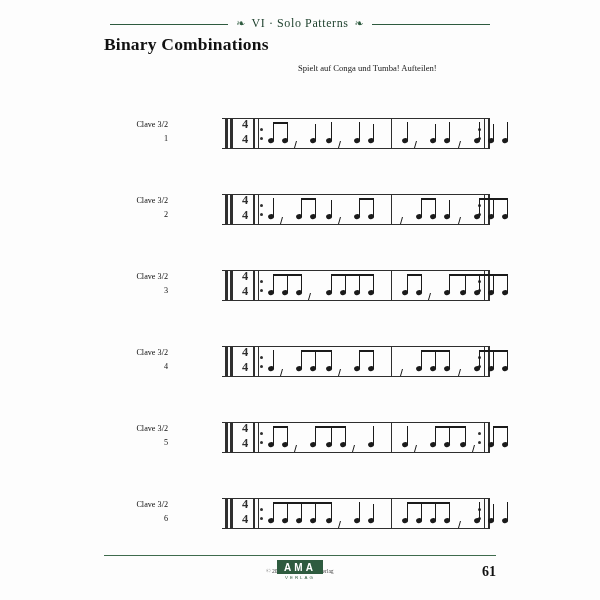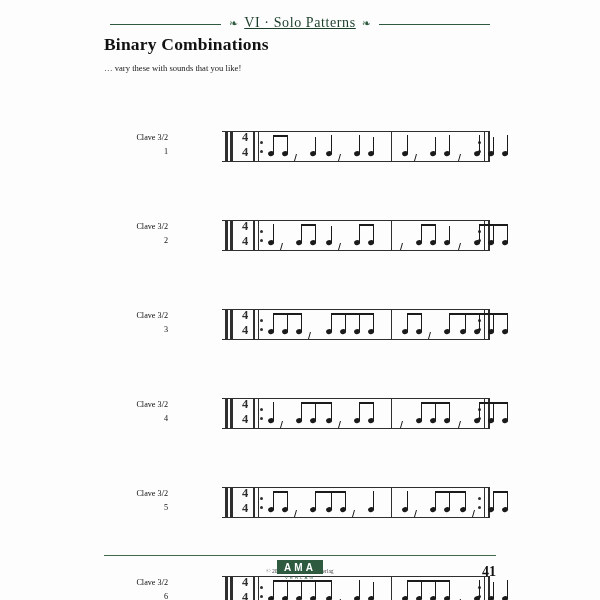--- a/index.html
+++ b/index.html
@@ -43,26 +43,25 @@
   .runhead .rule.left { margin-left: 110px; }
   .runhead .rule.right { margin-right: 110px; }
   .runhead .swirl {
     color: #2e5b3f;
     font-size: 11px;
     line-height: 1;
     padding: 0 2px;
   }
   .runhead .title {
     font-family: "Liberation Serif", serif;
-    font-size: 14px;
+    font-size: 12px;
     letter-spacing: 0.6px;
     color: #1c3f2b;
     white-space: nowrap;
     padding: 0 4px;
-    text-decoration: underline;
   }
   
   .headline-row {
     position: absolute;
     top: 34px;
     left: 0;
     width: 548px;
     display: flex;
   }
   .headline {
@@ -100,21 +99,20 @@
   .systems {
     position: absolute;
     top: 114px;
     left: 0;
     width: 600px;
   }
   .system {
     position: relative;
     height: 76px;
     width: 600px;
-    margin-top: 13px;
   }
   .sys-label {
     position: absolute;
     left: 120px;
     top: 6px;
     width: 48px;
     text-align: right;
     font-size: 8.2px;
     color: #111;
   }
@@ -281,23 +279,23 @@
     <span class="swirl">❧</span>
     <div class="rule right"></div>
   </div>
 
   <div class="headline-row">
     <div class="headline left">Binary Combinations</div>
   </div>
 
   <div class="intro">
     <div class="col left">
-      <p>… vary these with sounds that you like!</p>
     </div>
     <div class="col right">
+      <p>Spielt auf Conga und Tumba! Aufteilen!</p>
     </div>
   </div>
 
   <div class="systems" id="systems">
       <div class="system">
         <div class="sys-label">Clave 3/2</div>
         <div class="sys-num">1</div>
         <div class="staff">
           <div class="line l1"></div>
           <div class="line l2"></div>
@@ -654,14 +652,14 @@
         </div>
       </div>
     </div>
 
   <div class="footer-rule"></div>
   <div class="copyright">© 2015 by AMA Musikverlag</div>
   <div class="logo">
     <div class="box">AMA</div>
     <div class="sub">VERLAG</div>
   </div>
-  <div class="pageno">41</div>
+  <div class="pageno">61</div>
 </div>
 
 </body></html>

